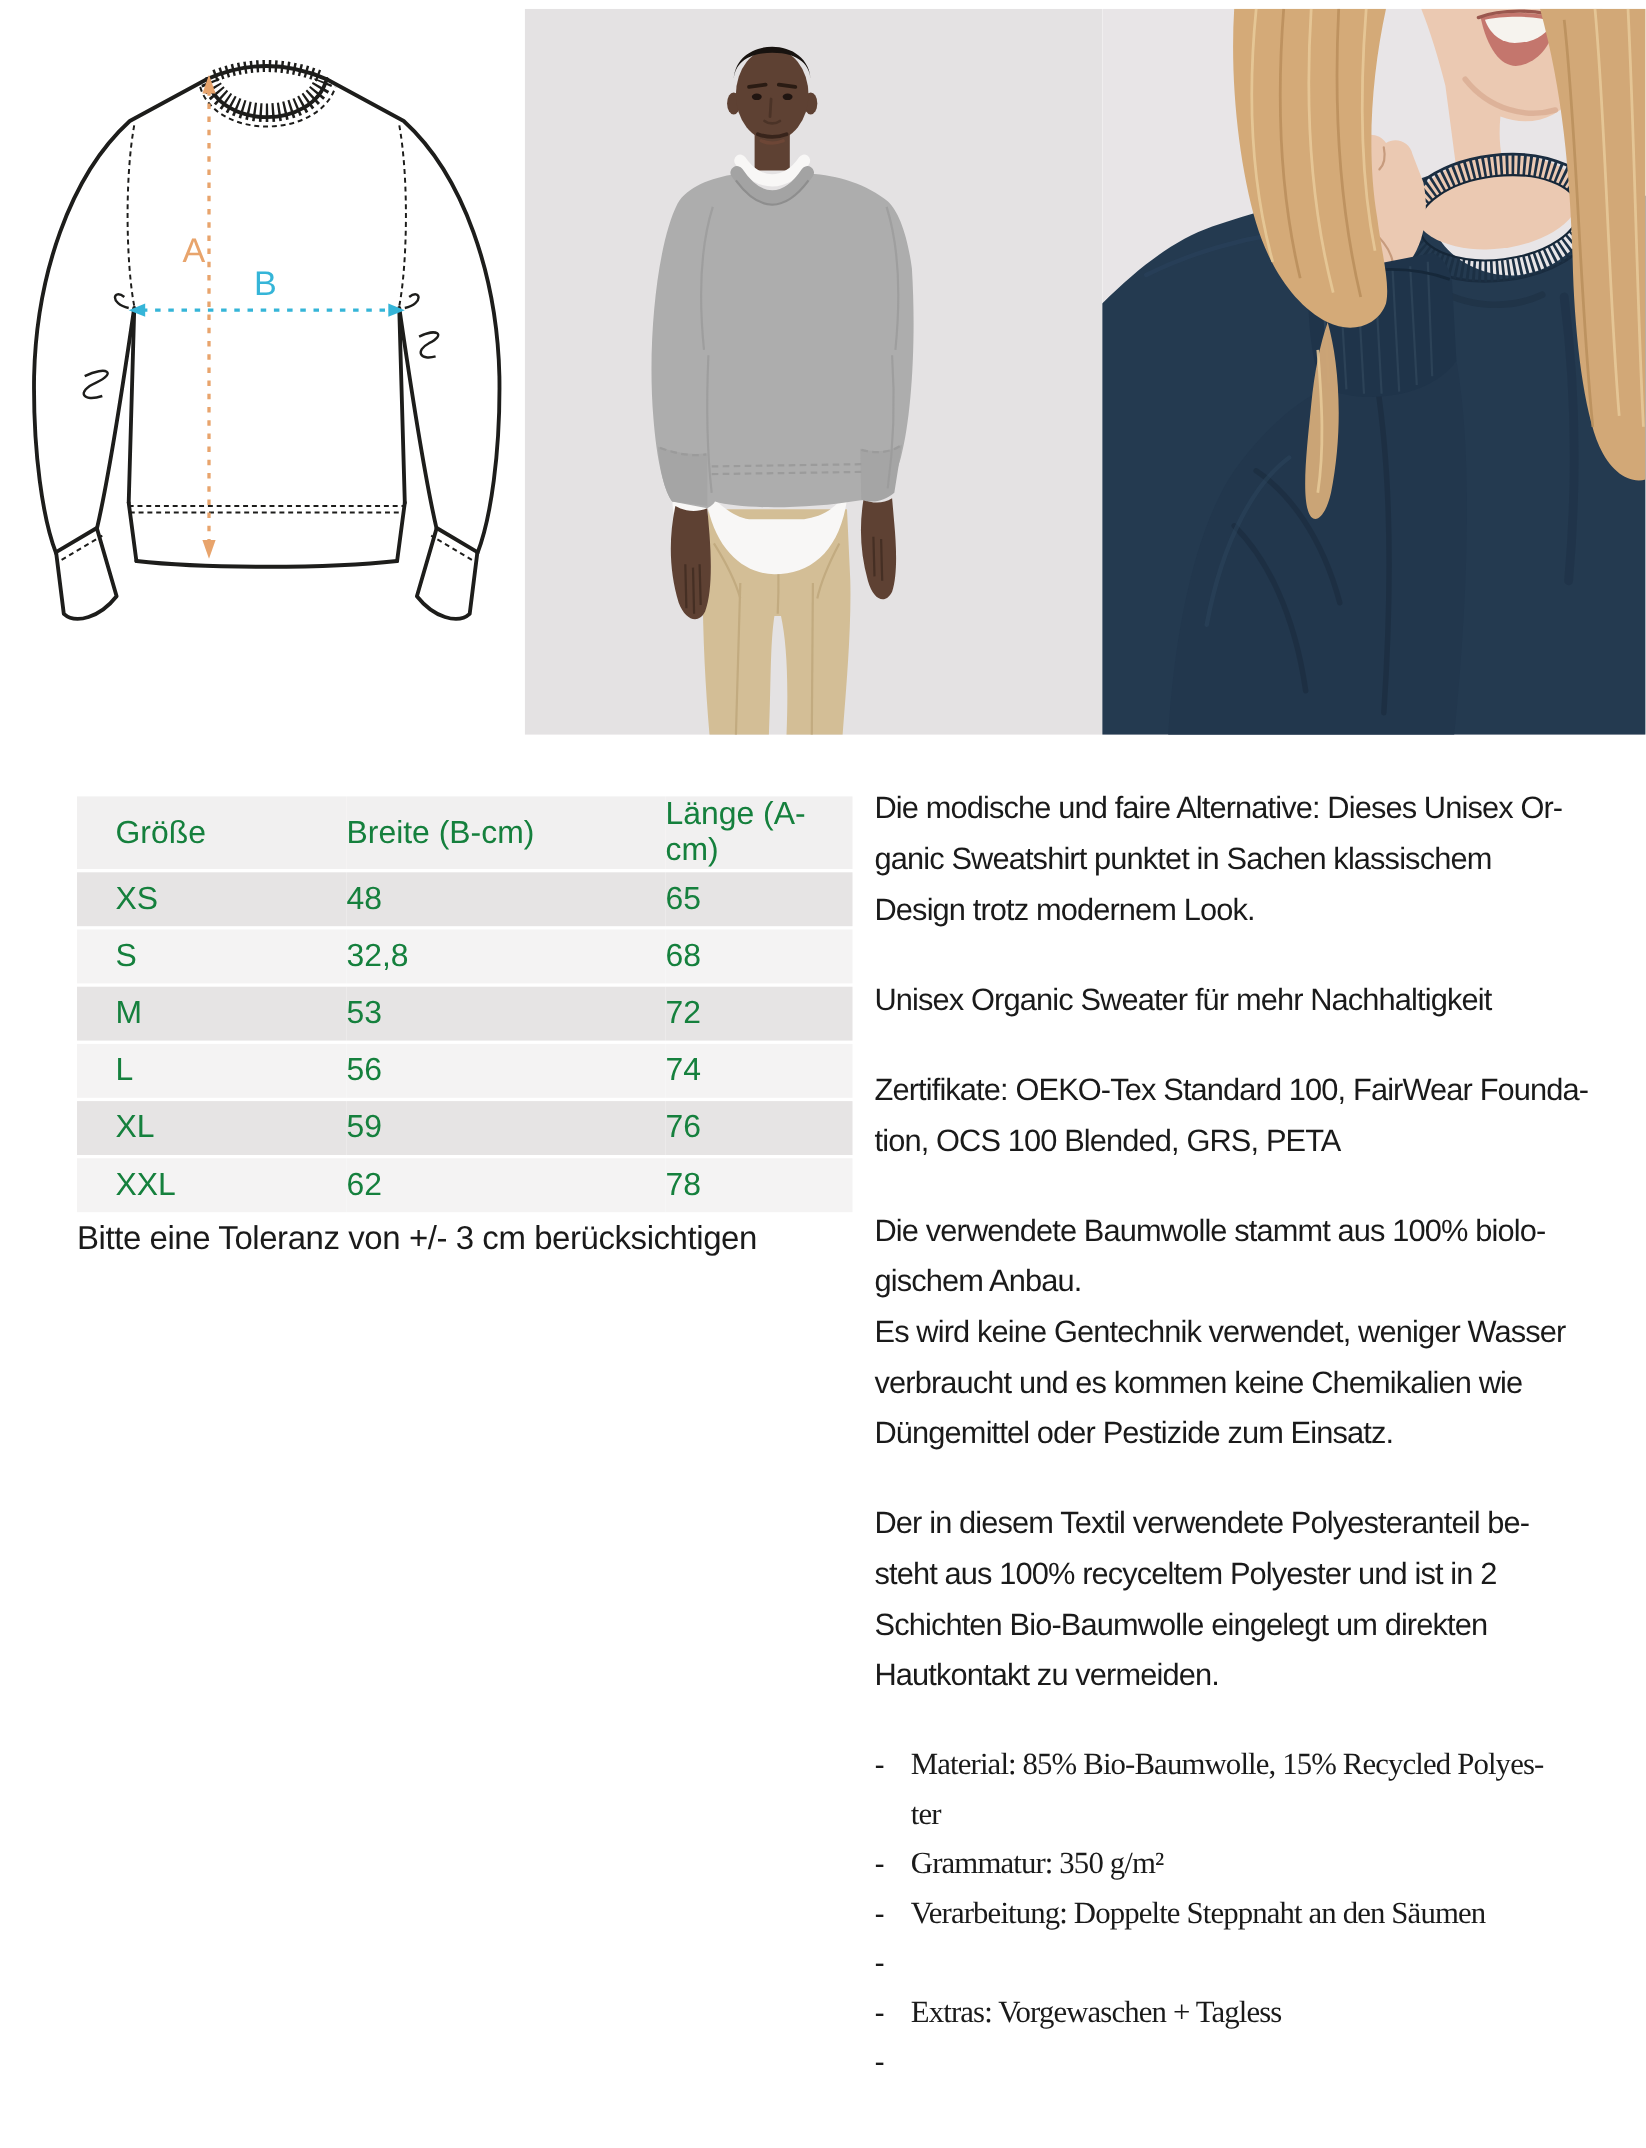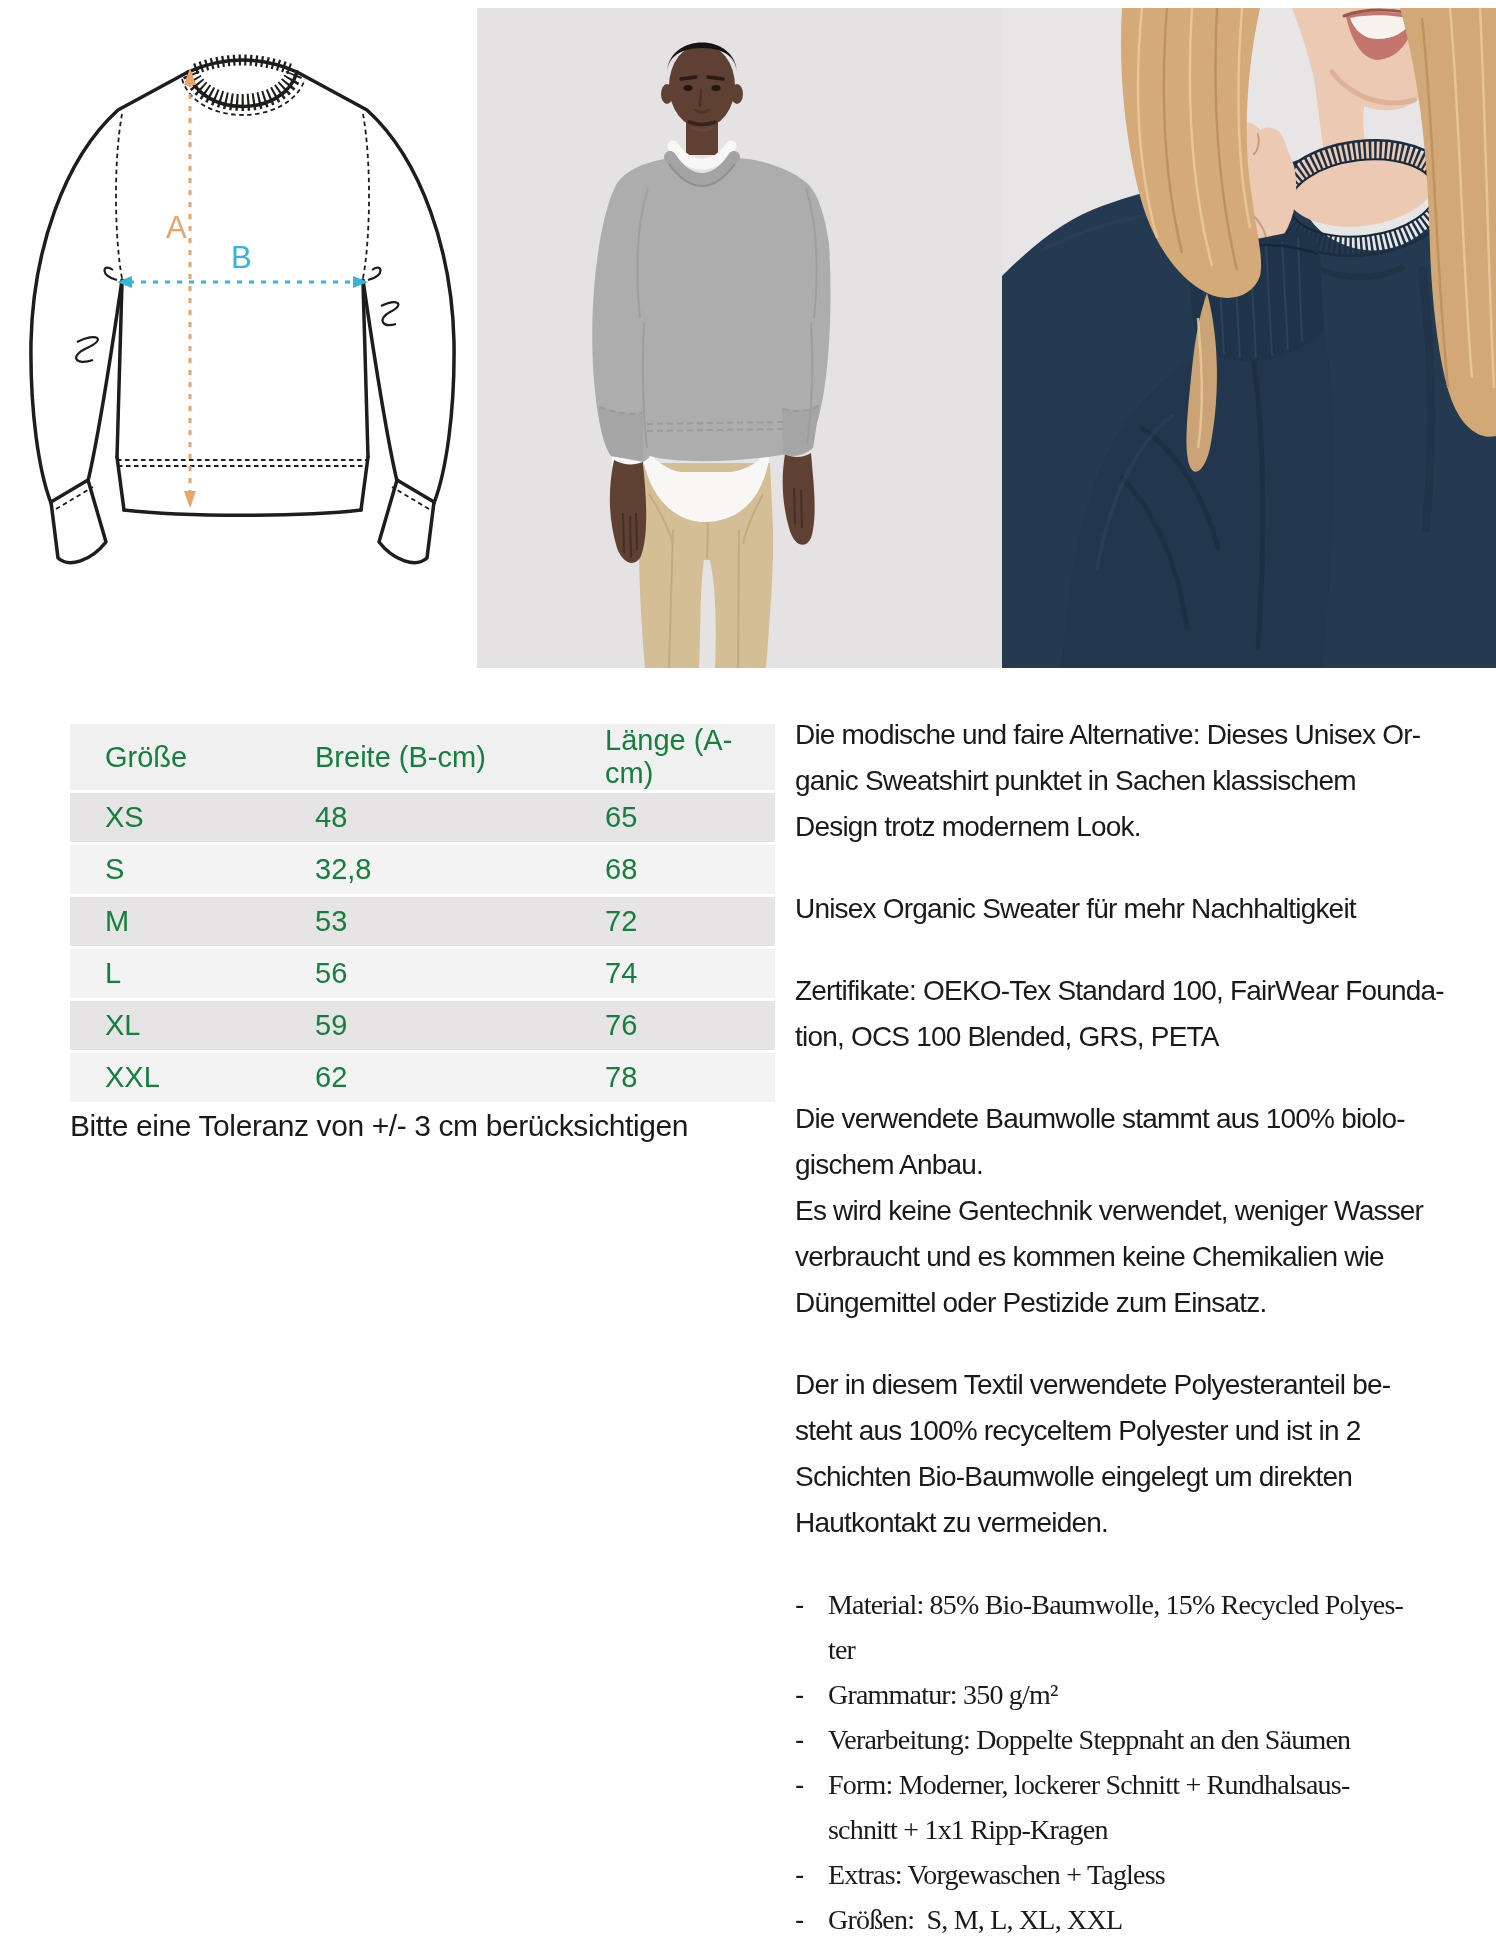--- a/index.html
+++ b/index.html
@@ -336,25 +336,22 @@
     <li>
       <span class="dash">-</span>
       <span class="txt">Grammatur: 350 g/m²</span>
     </li>
     <li>
       <span class="dash">-</span>
       <span class="txt">Verarbeitung: Doppelte Steppnaht an den Säumen</span>
     </li>
     <li>
       <span class="dash">-</span>
-      <span class="txt">Form: Moderner, lockerer Schnitt + Rundhalsaus-
-schnitt + 1x1 Ripp-Kragen</span>
     </li>
     <li>
       <span class="dash">-</span>
       <span class="txt">Extras: Vorgewaschen + Tagless</span>
     </li>
     <li>
       <span class="dash">-</span>
-      <span class="txt">Größen:  S, M, L, XL, XXL</span>
     </li>
   </ul>
 </div>
 
 </body></html>

